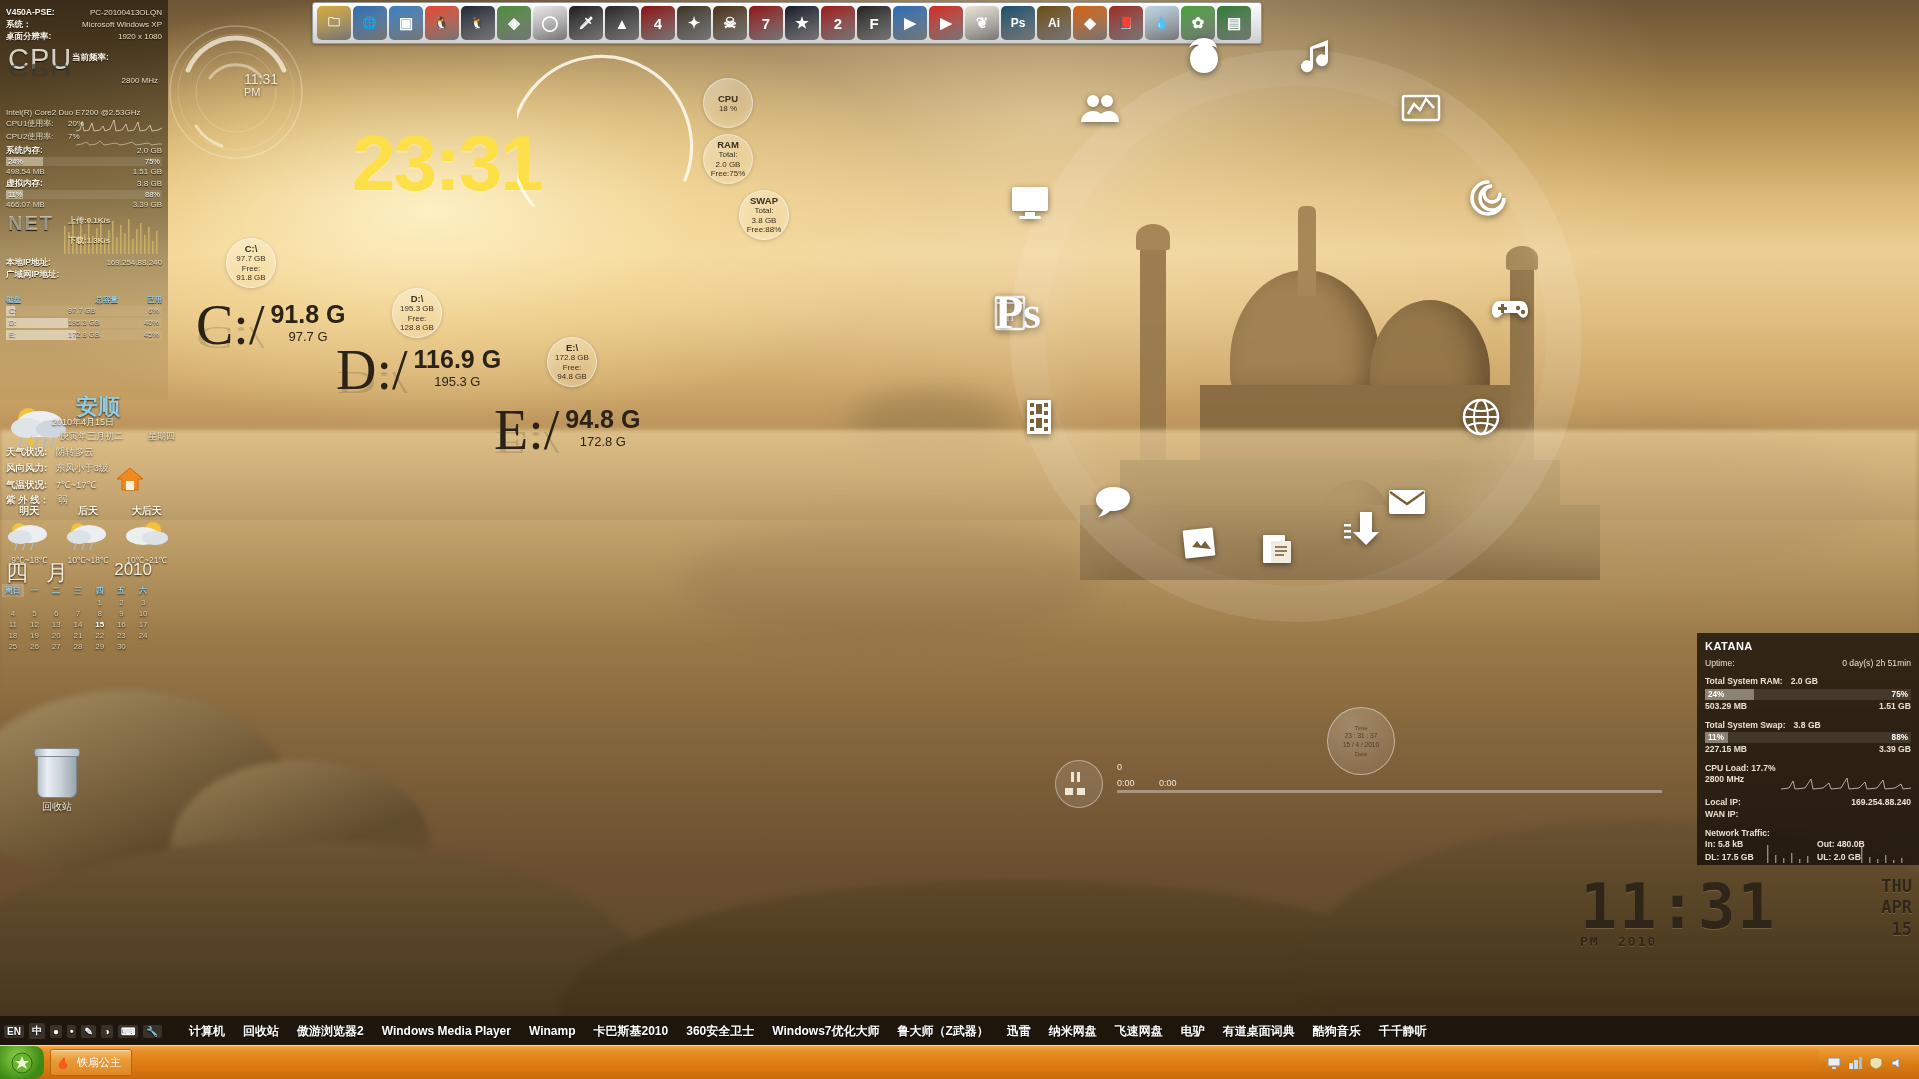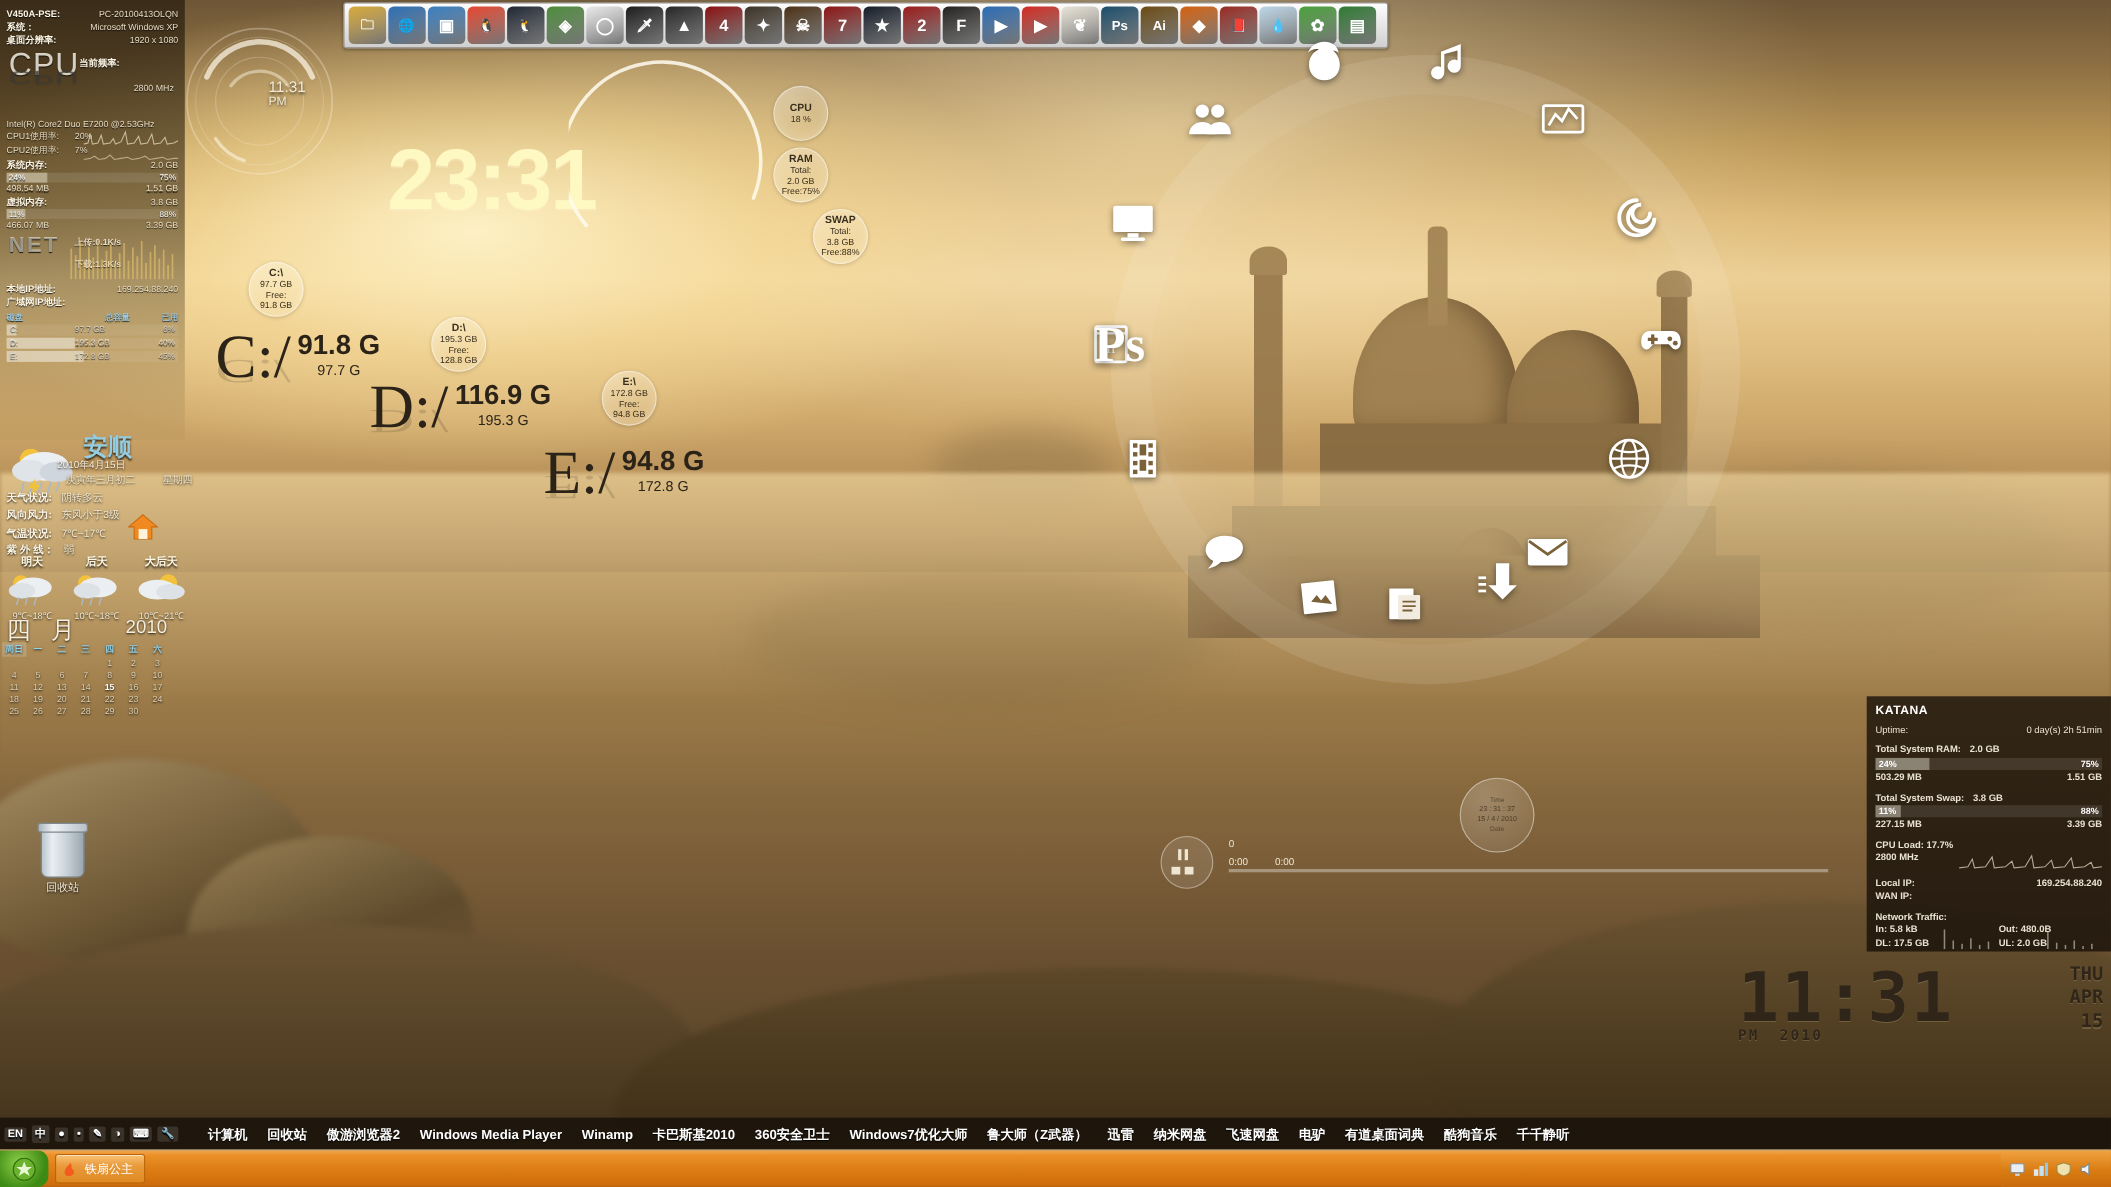--- a/index.html
+++ b/index.html
@@ -58,21 +58,21 @@
   .cpuword-ref{
     font-size:29px;letter-spacing:1px;line-height:.9;
     color:rgba(255,250,235,.18);transform:scaleY(-.6);transform-origin:top;
   }
   .netword{font-size:20px;letter-spacing:2px;color:rgba(255,250,235,.55);line-height:.95;font-weight:700;}
   .bar{position:relative;height:9px;background:rgba(255,255,255,.10);margin:1px 0;}
   .bar > i{position:absolute;left:0;top:0;bottom:0;background:rgba(226,216,192,.55);}
   .bar .bl{position:absolute;left:2px;top:0;font-size:7.5px;color:#fff;}
   .bar .br{position:absolute;right:2px;top:0;font-size:7.5px;color:#fff;}
   .spark{height:16px;width:86px;}
-  .dtable{margin-top:4px;font-size:7.5px;color:rgba(255,255,255,.55);}
+  .dtable{margin-top:15px;font-size:7.5px;color:rgba(255,255,255,.55);}
   .dthead{display:flex;color:#9fc9dd;font-weight:bold;}
   .drow{position:relative;height:10px;margin:2px 0;background:rgba(255,255,255,.07);}
   .drow i{position:absolute;left:0;top:0;bottom:0;background:rgba(240,236,224,.55);}
   .drow span{position:absolute;top:0;font-size:7.5px;color:rgba(255,255,255,.62);}
 
   
   #weather{position:absolute;left:0;top:388px;width:176px;height:170px;color:#f3ead4;font-size:9px;
     text-shadow:0 1px 2px rgba(0,0,0,.85);}
   .wcity{position:absolute;left:76px;top:4px;font-size:22px;color:#8fd3ef;font-weight:bold;opacity:.9;}
   .wdate{position:absolute;left:52px;top:28px;font-size:9px;color:#f6efdd;}
@@ -92,21 +92,21 @@
   #cal table{position:absolute;left:2px;top:28px;border-collapse:collapse;width:152px;}
   #cal th{font-size:8px;color:#8fd3ef;font-weight:bold;padding:1px 0;}
   #cal td{font-size:8px;color:#d9cdb2;text-align:center;padding:1px 0;width:21px;}
   #cal td.today{color:#fff;font-weight:bold;}
 
   
   #hudring{position:absolute;left:166px;top:22px;width:140px;height:140px;}
   #hudtime{position:absolute;left:244px;top:72px;color:#f3ead6;font-size:14px;line-height:1.05;
     text-shadow:0 1px 3px rgba(0,0,0,.7);}
   #bigclock{position:absolute;left:352px;top:118px;font-size:78px;font-weight:bold;letter-spacing:-2px;
-    color:#fef9c3;text-shadow:0 2px 0 rgba(255,240,205,.35);font-family:"Liberation Sans",sans-serif;}
+    color:#fde047;text-shadow:0 2px 0 rgba(255,240,205,.35);font-family:"Liberation Sans",sans-serif;}
   #bigarc{position:absolute;left:517px;top:30px;width:180px;height:195px;}
 
   
   .gauge{position:absolute;border-radius:50%;border:1px solid rgba(255,255,255,.55);
     background:radial-gradient(circle at 35% 28%,rgba(255,252,240,.30),rgba(255,250,235,.10) 60%,rgba(255,255,255,.03));
     color:#3a2f1d;text-align:center;display:flex;flex-direction:column;justify-content:center;
     box-shadow:0 1px 4px rgba(0,0,0,.18), inset 0 0 14px rgba(255,255,255,.30);
     font-size:8px;line-height:1.2;}
   .gauge b{font-size:9.5px;font-weight:bold;display:block;}
 

